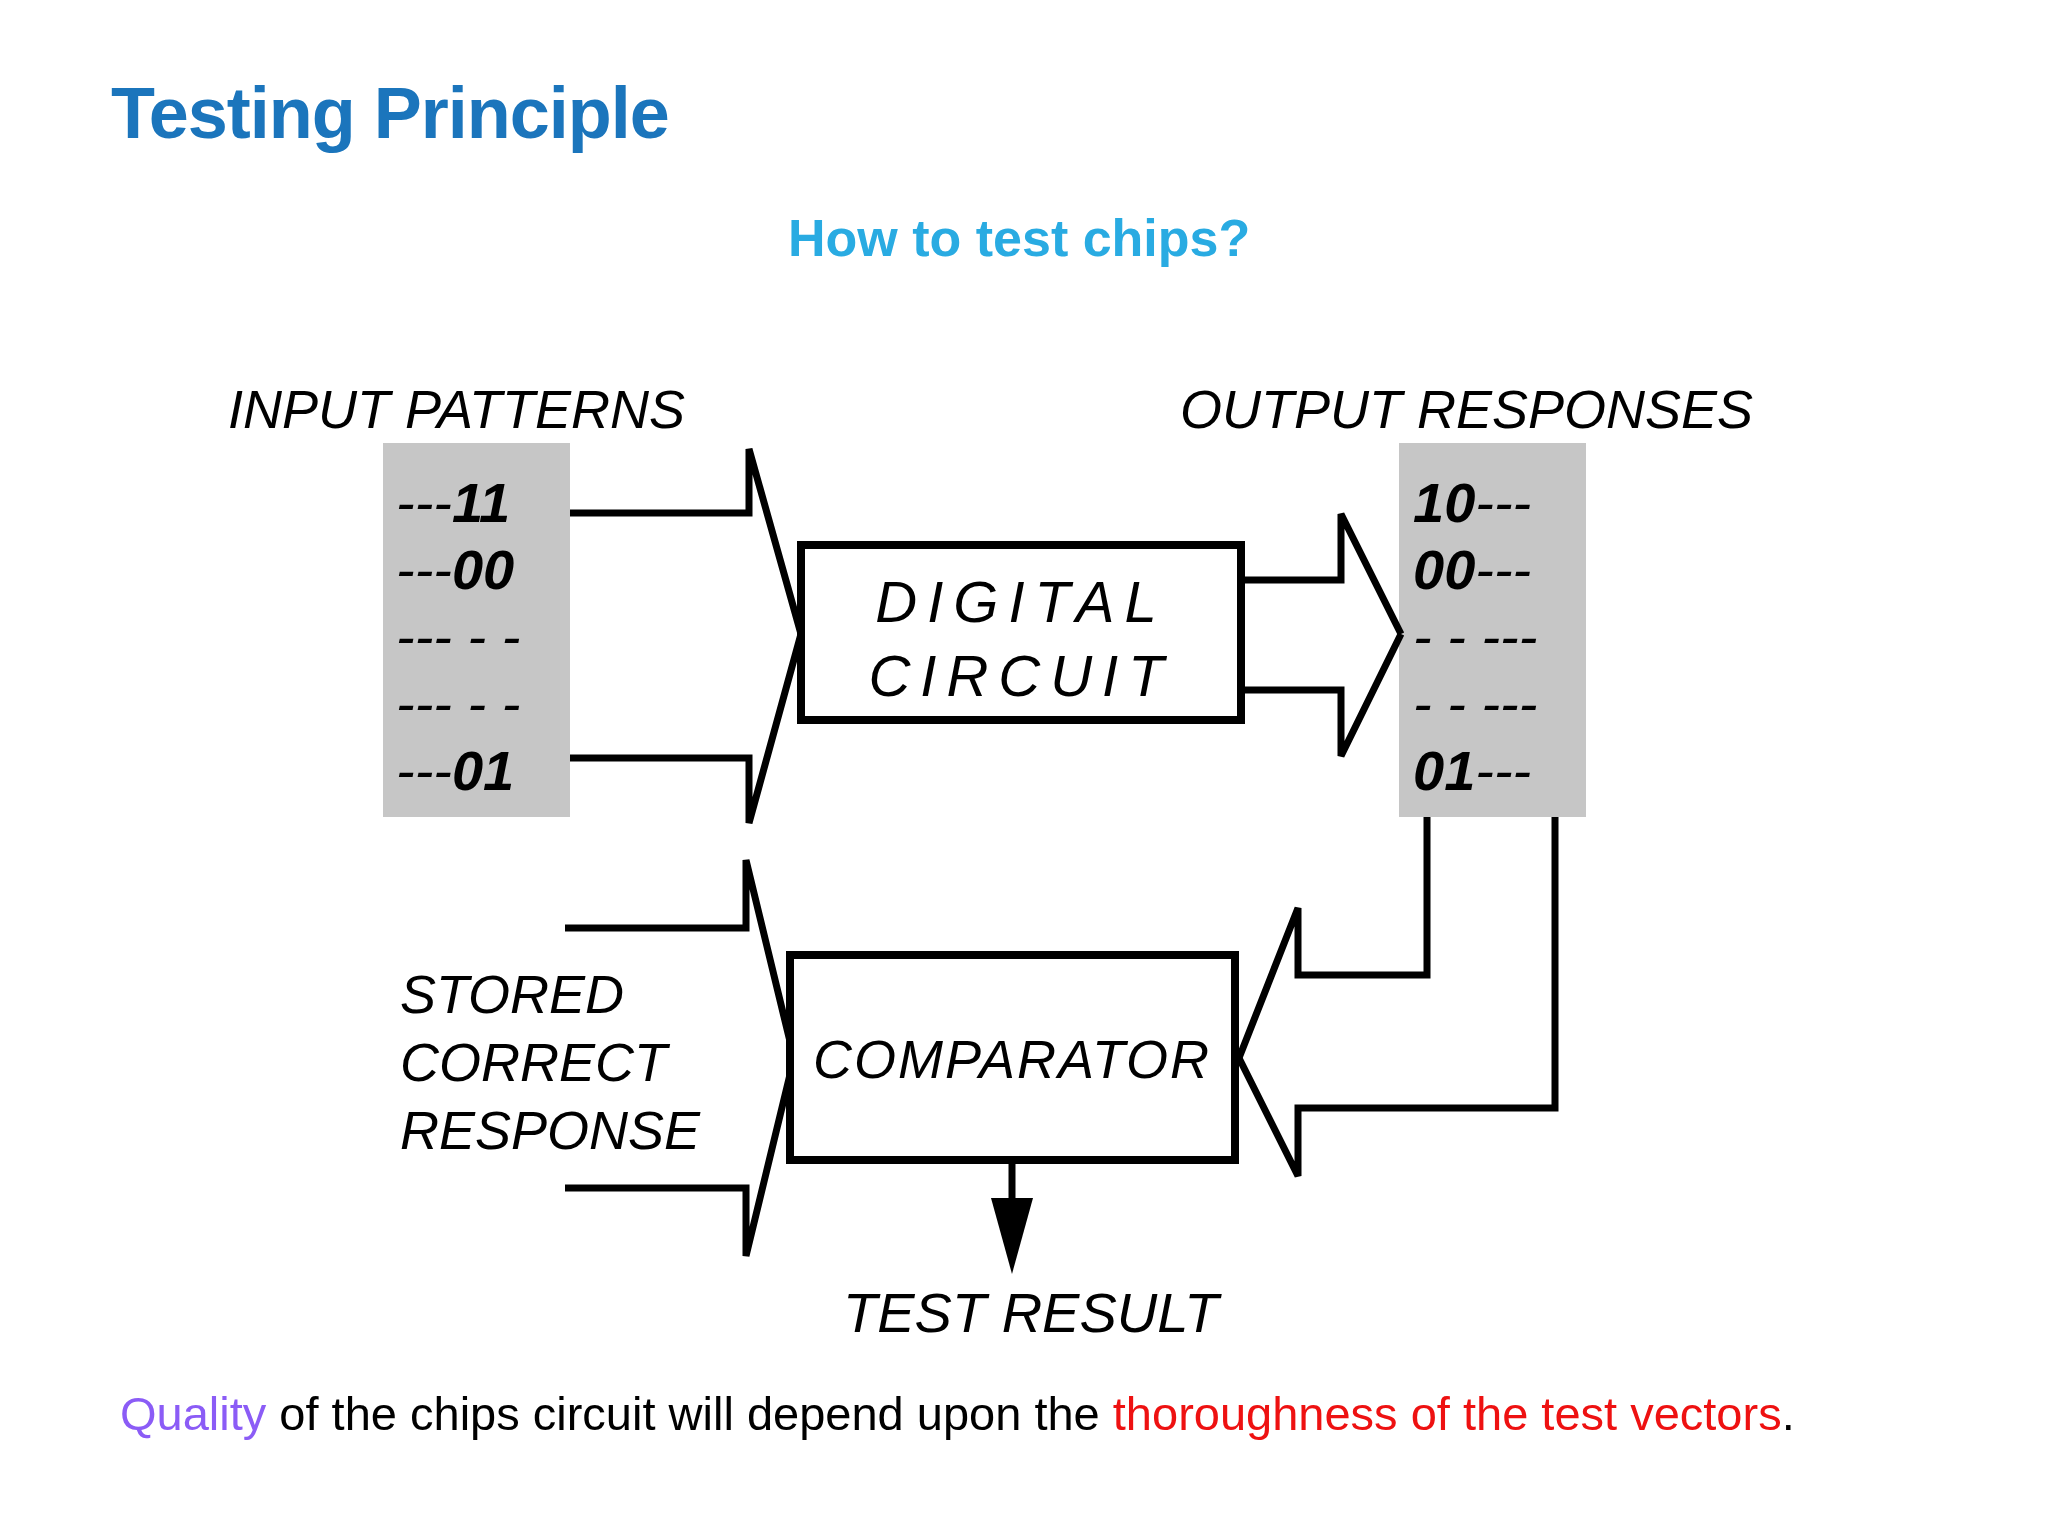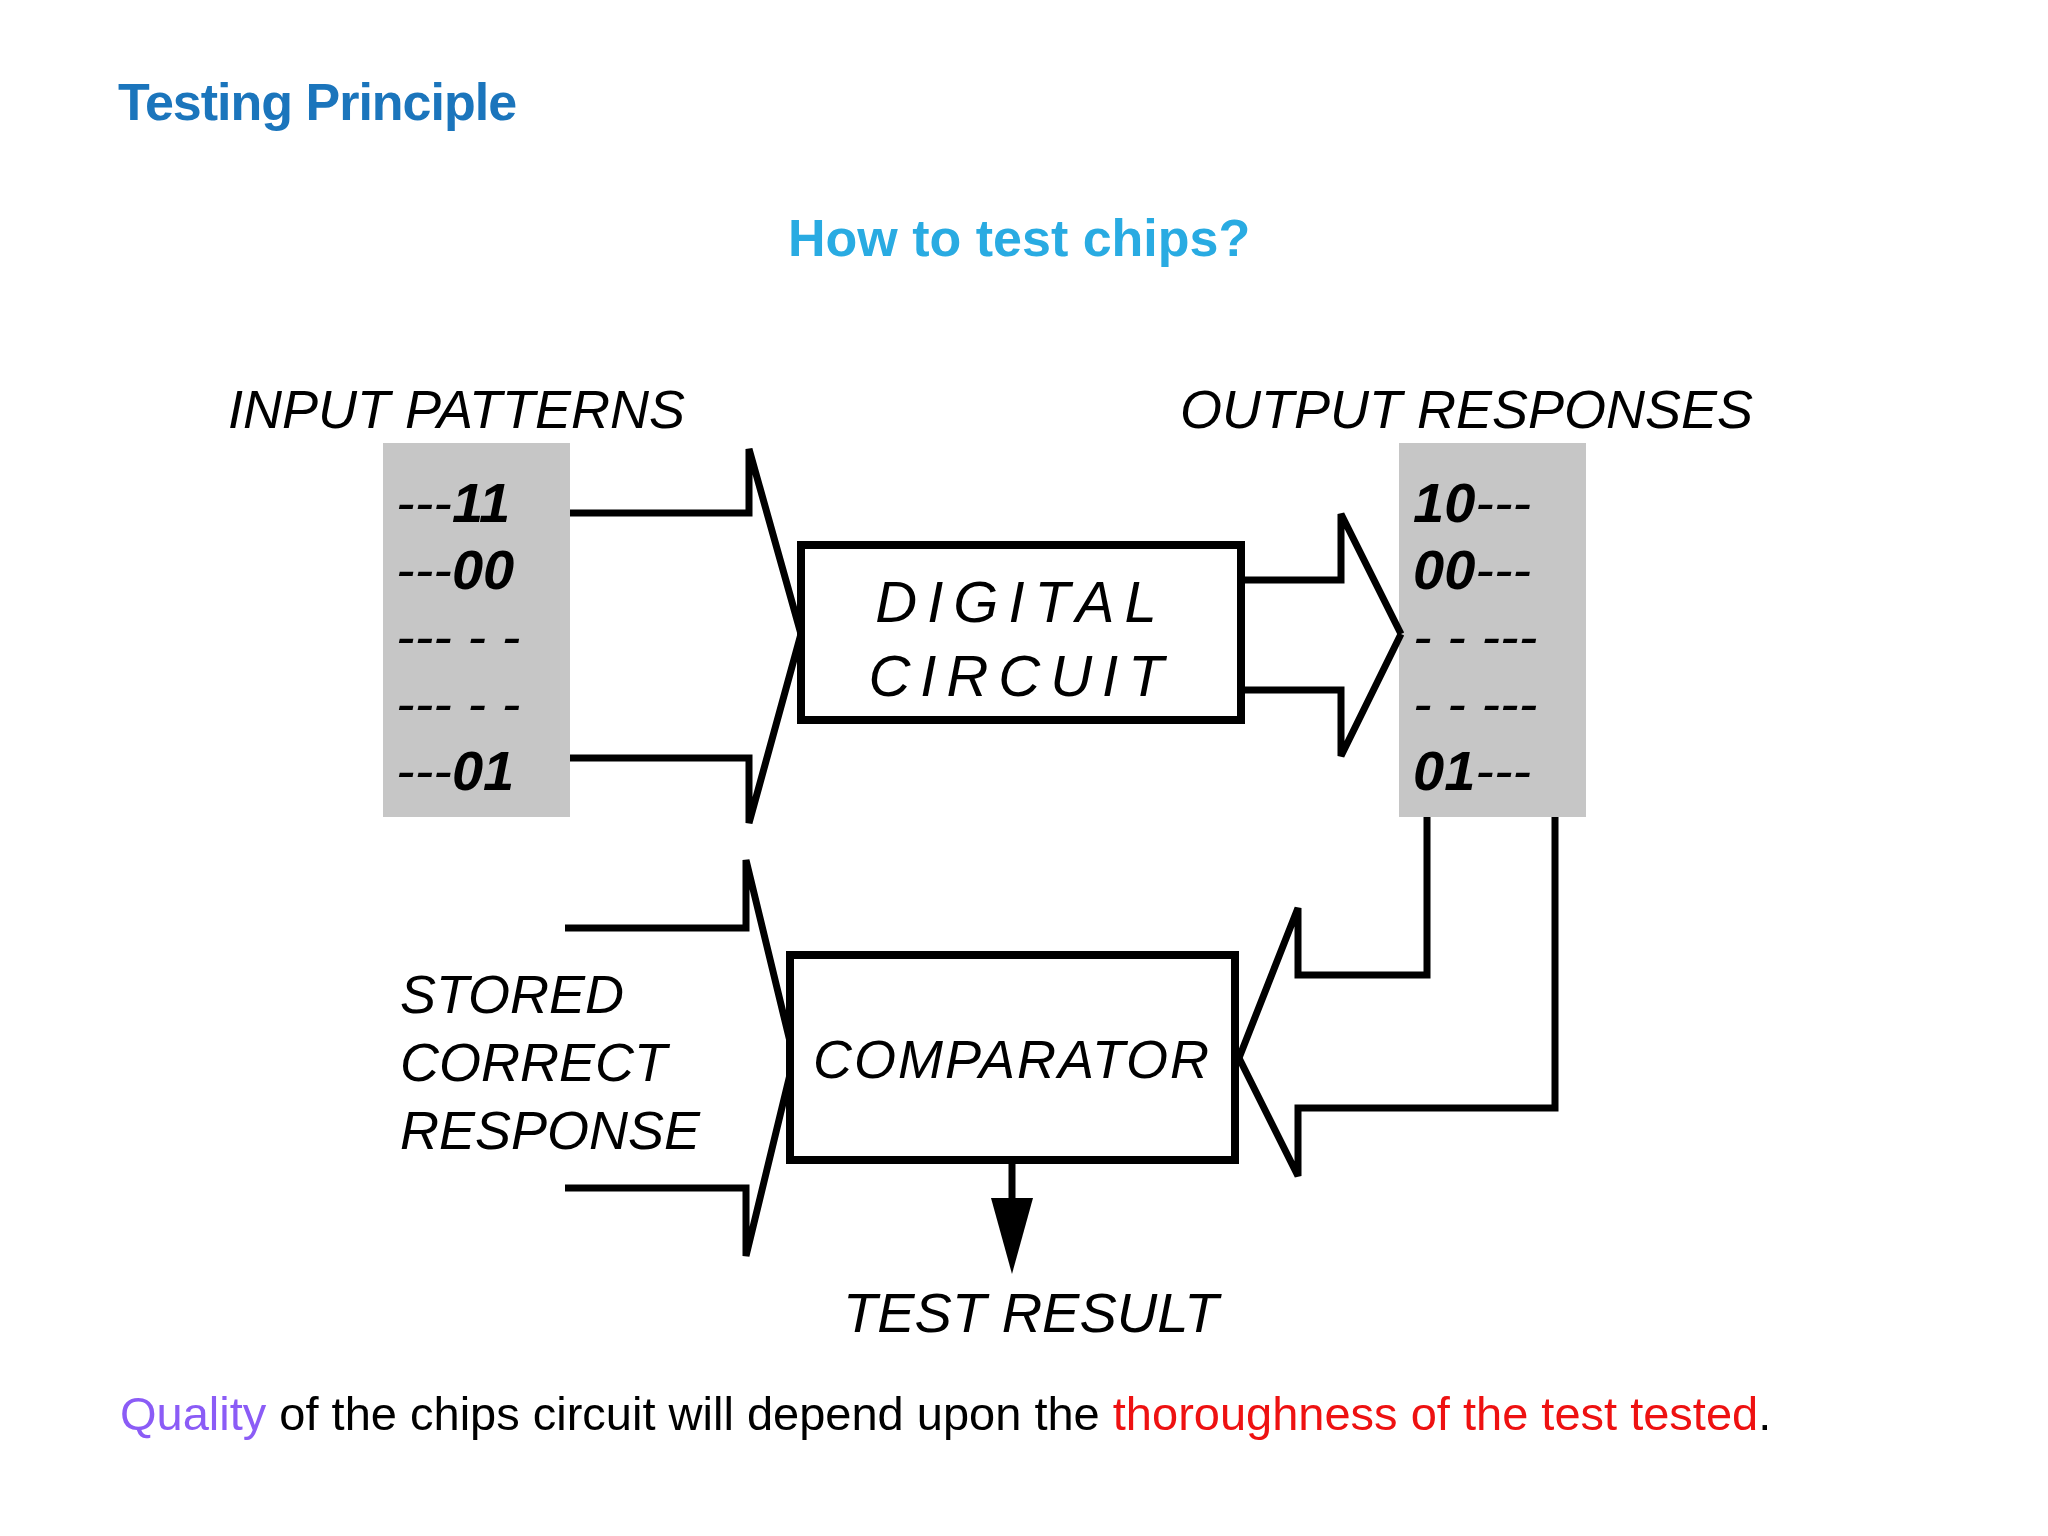--- a/index.html
+++ b/index.html
@@ -1,22 +1,22 @@
 <!DOCTYPE html>
 <html><head>
 <meta charset="utf-8">
 <style>
   html,body{margin:0;padding:0;background:#ffffff;}
   #slide{
     position:relative;width:2048px;height:1536px;background:#ffffff;overflow:hidden;
     font-family:"Liberation Sans",sans-serif;
   }
   .title{
-    position:absolute;left:118px;top:72px;
-    font-size:52px;font-weight:bold;letter-spacing:-1px;color:#1B75BC;white-space:nowrap;
+    position:absolute;left:111px;top:72px;
+    font-size:72px;font-weight:bold;letter-spacing:-1px;color:#1B75BC;white-space:nowrap;
   }
   .subtitle{
     position:absolute;left:788px;top:208px;
     font-size:52px;font-weight:bold;color:#29ABE2;white-space:nowrap;
   }
   .footer{
     position:absolute;left:120px;top:1386px;
     font-size:47px;color:#000;white-space:nowrap;
   }
   .footer .blue{color:#8b5cf6;}
@@ -80,15 +80,15 @@
 
     <rect class="boxline" x="790" y="955" width="445" height="205"></rect>
     <text class="comp-text" x="1012" y="1078">COMPARATOR</text>
 
     <line x1="1012" y1="1160" x2="1012" y2="1200" stroke="#000" stroke-width="7"></line>
     <polygon points="991,1198 1033,1198 1012,1274" fill="#000"></polygon>
 
     <text class="diag-label" x="843" y="1332" style="font-size:56px;">TEST RESULT</text>
   </svg>
 
-  <div class="footer"><span class="blue">Quality</span><span> of the chips circuit will depend upon the </span><span class="red">thoroughness of the test tested</span><span>.</span></div>
+  <div class="footer"><span class="blue">Quality</span><span> of the chips circuit will depend upon the </span><span class="red">thoroughness of the test vectors</span><span>.</span></div>
 
 </div>
 
 </body></html>

